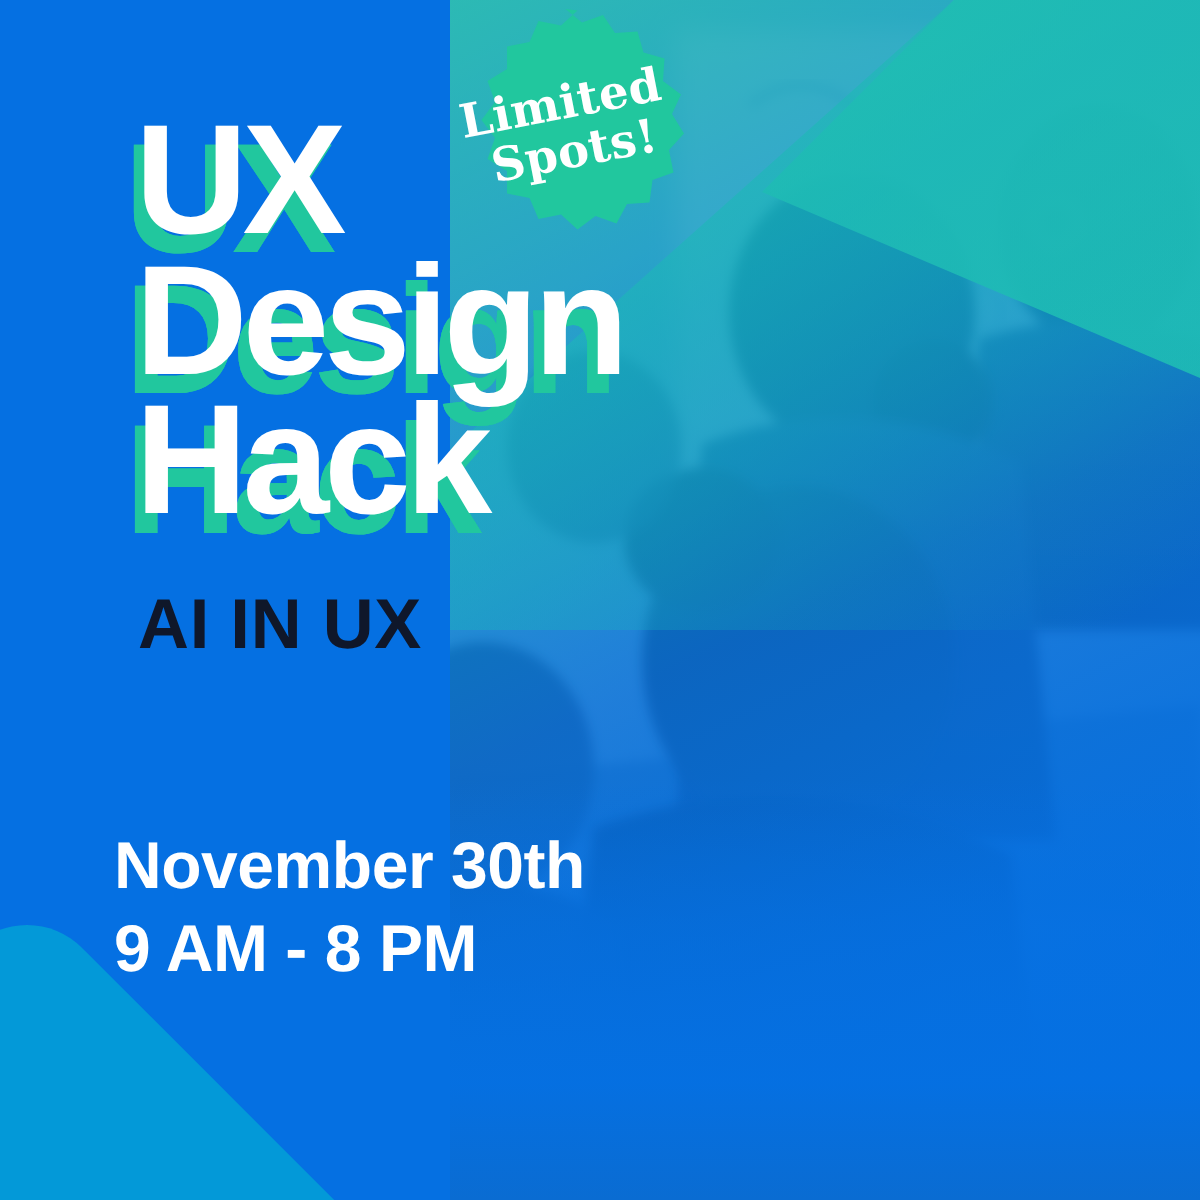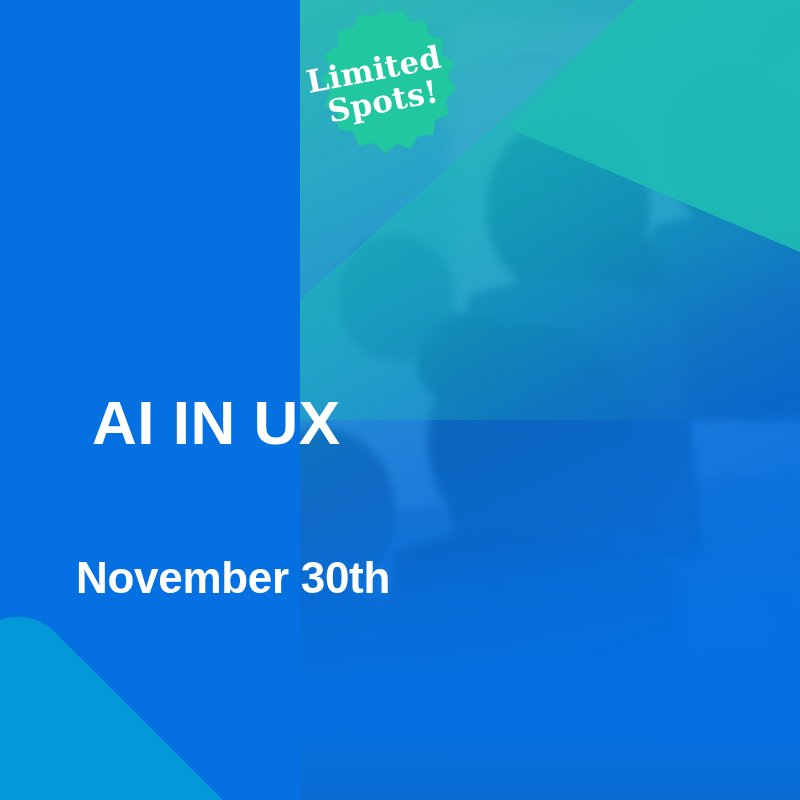--- a/index.html
+++ b/index.html
@@ -144,23 +144,23 @@
       -7px 13px 0 #21c79e;
     white-space: nowrap;
   }
   .headline .line { display: block; }
 
   
   .subtitle {
     position: absolute;
     left: 92px;
     top: 392px;
-    color: #ffffff;
-    font-weight: 700;
-    font-size: 62px;
+    color: #0f172a;
+    font-weight: 700;
+    font-size: 47px;
     letter-spacing: 0.5px;
     line-height: 1;
     white-space: nowrap;
   }
 
   
   .details {
     position: absolute;
     right: 84px;
     top: 551px;
@@ -253,20 +253,26 @@
       <path fill="#21c79e" d="
         M89 4
         l11 9 l14 -5 l8 12 l15 -1 l4 14 l14 4 l-1 15 l12 9 l-6 13 l8 13 l-10 11 l3 15 l-14 5 l-2 15 l-15 1 l-7 13 l-14 -5 l-12 9 l-11 -10 l-15 3 l-6 -14 l-15 -3 l0 -15 l-13 -8 l5 -14 l-9 -12 l9 -12 l-5 -14 l13 -8 l0 -15 l15 -3 l6 -14 l15 3 l11 -10 Z"></path>
     </svg>
     <div class="badge-text">
       <span class="l1">Limited</span>
       <span class="l2">Spots!</span>
     </div>
   </div>
 
+  <div class="headline">
+    <span class="line">UX</span>
+    <span class="line">Design</span>
+    <span class="line">Hack</span>
+  </div>
 
   <div class="subtitle">AI IN UX</div>
 
   <div class="details">
     <span class="row">November 30th</span>
+    <span class="row">9 AM - 8 PM</span>
   </div>
 
 </div>
 
 </body></html>

